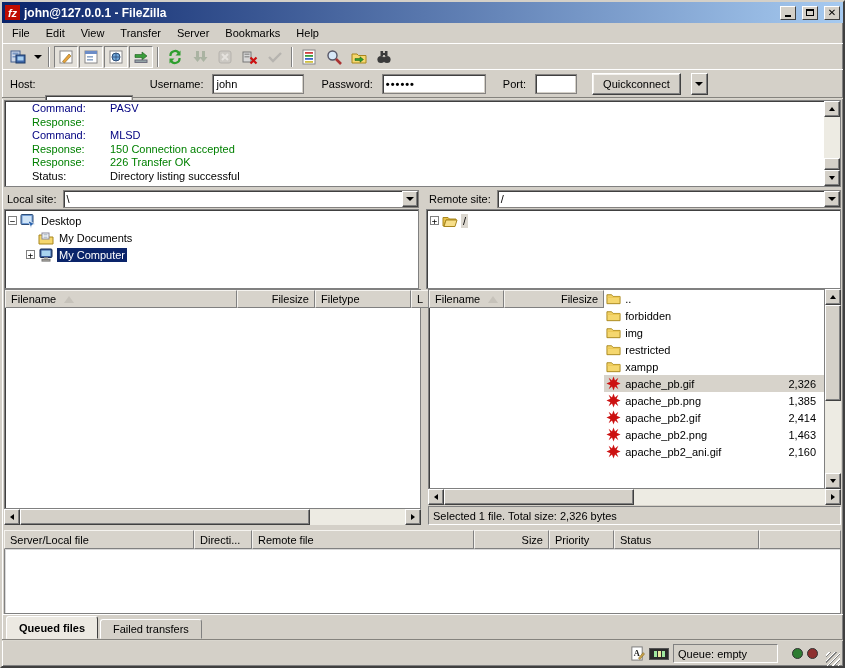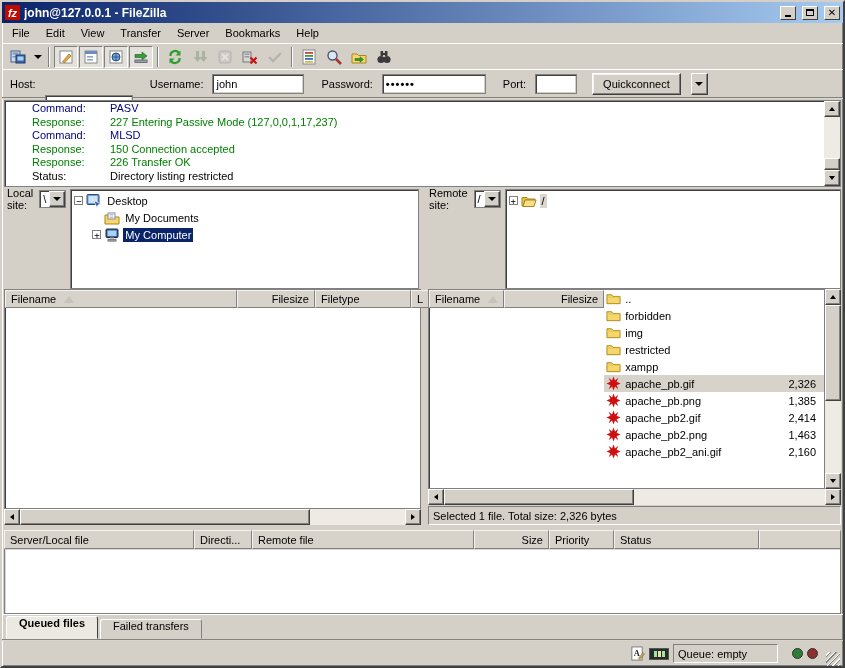--- a/index.html
+++ b/index.html
@@ -74,21 +74,21 @@
     box-shadow:inset -1px -1px 0 #808080; display:flex; align-items:center; justify-content:center; }
   .tri-up { width:0;height:0;border-left:3px solid transparent;border-right:3px solid transparent;border-bottom:4px solid #000; }
   .tri-dn { width:0;height:0;border-left:3px solid transparent;border-right:3px solid transparent;border-top:4px solid #000; }
   .tri-lf { width:0;height:0;border-top:3px solid transparent;border-bottom:3px solid transparent;border-right:4px solid #000; }
   .tri-rt { width:0;height:0;border-top:3px solid transparent;border-bottom:3px solid transparent;border-left:4px solid #000; }
   .sb-thumb { background:#D4D0C8; border:1px solid; border-color:#fff #404040 #404040 #fff;
     box-shadow:inset -1px -1px 0 #808080; }
 
   
   .panes { display:flex; flex:0 0 100px; }
-  .pane { width:421px; display:flex; flex-direction:row; }
+  .pane { width:421px; display:flex; flex-direction:column; }
   .pane + .pane { margin-left:3px; width:421px; }
   .site-row { height:20px; flex:0 0 20px; display:flex; align-items:center; gap:3px; padding:0 2px; }
   .site-label { padding:0 3px; }
   .site-combo { flex:1; height:18px; background:#fff; border:1px solid #848280;
     box-shadow:inset 1px 1px 0 #404040; display:flex; align-items:center; }
   .site-combo .combo-text { flex:1; padding:0 3px; }
   .combo-btn { width:16px; height:16px; background:#D4D0C8; border:1px solid; border-color:#fff #404040 #404040 #fff;
     box-shadow:inset -1px -1px 0 #808080; display:flex; align-items:center; justify-content:center; }
   .tree-box { flex:1; margin:0 2px; background:#fff; border:1px solid #808080;
     box-shadow:inset 1px 1px 0 #404040; overflow:hidden; padding:2px 0; }
@@ -134,21 +134,21 @@
   .splitter { flex:0 0 5px; }
   .queue { flex:0 0 84px; display:flex; flex-direction:column; margin:0 2px; }
   .queue-header { height:19px; flex:0 0 19px; display:flex; }
   .queue-body { flex:1; background:#fff; border:1px solid #808080; border-top:none;
     box-shadow:inset 1px 1px 0 #40404033; }
   .qc0{width:190px;} .qc1{width:58px;} .qc2{width:222px;} .qc3{width:75px; justify-content:flex-end;text-align:right;} .qc4{width:65px;} .qc5{width:145px;} .qcf{flex:1;}
 
   
   .tabsrow { flex:0 0 25px; display:flex; align-items:flex-end; padding:0 4px; gap:2px;
     border-top:1px solid #fff; }
-  .tab { height:20px; padding:0 12px; display:flex; align-items:flex-start; background:#D4D0C8;
+  .tab { height:20px; padding:0 12px; display:flex; align-items:center; background:#D4D0C8;
     border:1px solid; border-color:#fff #808080 #D4D0C8 #fff; border-radius:3px 3px 0 0; }
   .tab.active { height:23px; background:#ECE9E2; font-weight:bold;
     border-color:#fff #404040 #ECE9E2 #fff; }
 
   
   .statusbar { flex:0 0 27px; border-top:2px groove #d9d6ce; display:flex; align-items:center; padding:0 3px; }
   .sb-spacer { flex:1; }
   .tt-icon { width:16px; height:16px; display:flex; align-items:center; justify-content:center; }
   .speed-icon { width:20px; height:12px; background:#2a2a2a; border:1px solid #555; margin:0 4px;
     display:flex; align-items:center; justify-content:center; gap:1px; }
@@ -313,37 +313,36 @@
   </div>
 
   <div class="log-wrap">
     <div class="log-lines" id="log-lines">
         <div class="log-line" style="color: rgb(0, 0, 128);">
           <span class="log-label">Command:</span>
           <span class="log-text">PASV</span>
         </div>
         <div class="log-line" style="color: rgb(0, 128, 0);">
           <span class="log-label">Response:</span>
-          <span class="log-text">227 Entering Passive Mode (127,0,0,1,17,237)</span>
         </div>
         <div class="log-line" style="color: rgb(0, 0, 128);">
           <span class="log-label">Command:</span>
           <span class="log-text">MLSD</span>
         </div>
         <div class="log-line" style="color: rgb(0, 128, 0);">
           <span class="log-label">Response:</span>
           <span class="log-text">150 Connection accepted</span>
         </div>
         <div class="log-line" style="color: rgb(0, 128, 0);">
           <span class="log-label">Response:</span>
           <span class="log-text">226 Transfer OK</span>
         </div>
         <div class="log-line" style="color: rgb(0, 0, 0);">
           <span class="log-label">Status:</span>
-          <span class="log-text">Directory listing restricted</span>
+          <span class="log-text">Directory listing successful</span>
         </div>
       </div>
     <div class="vscroll">
       <div class="sb-btn">
           <span class="tri-up"></span>
         </div>
       <div style="flex:1"></div>
       <div class="sb-thumb" style="height:12px;"></div>
       <div class="sb-btn">
           <span class="tri-dn"></span>

